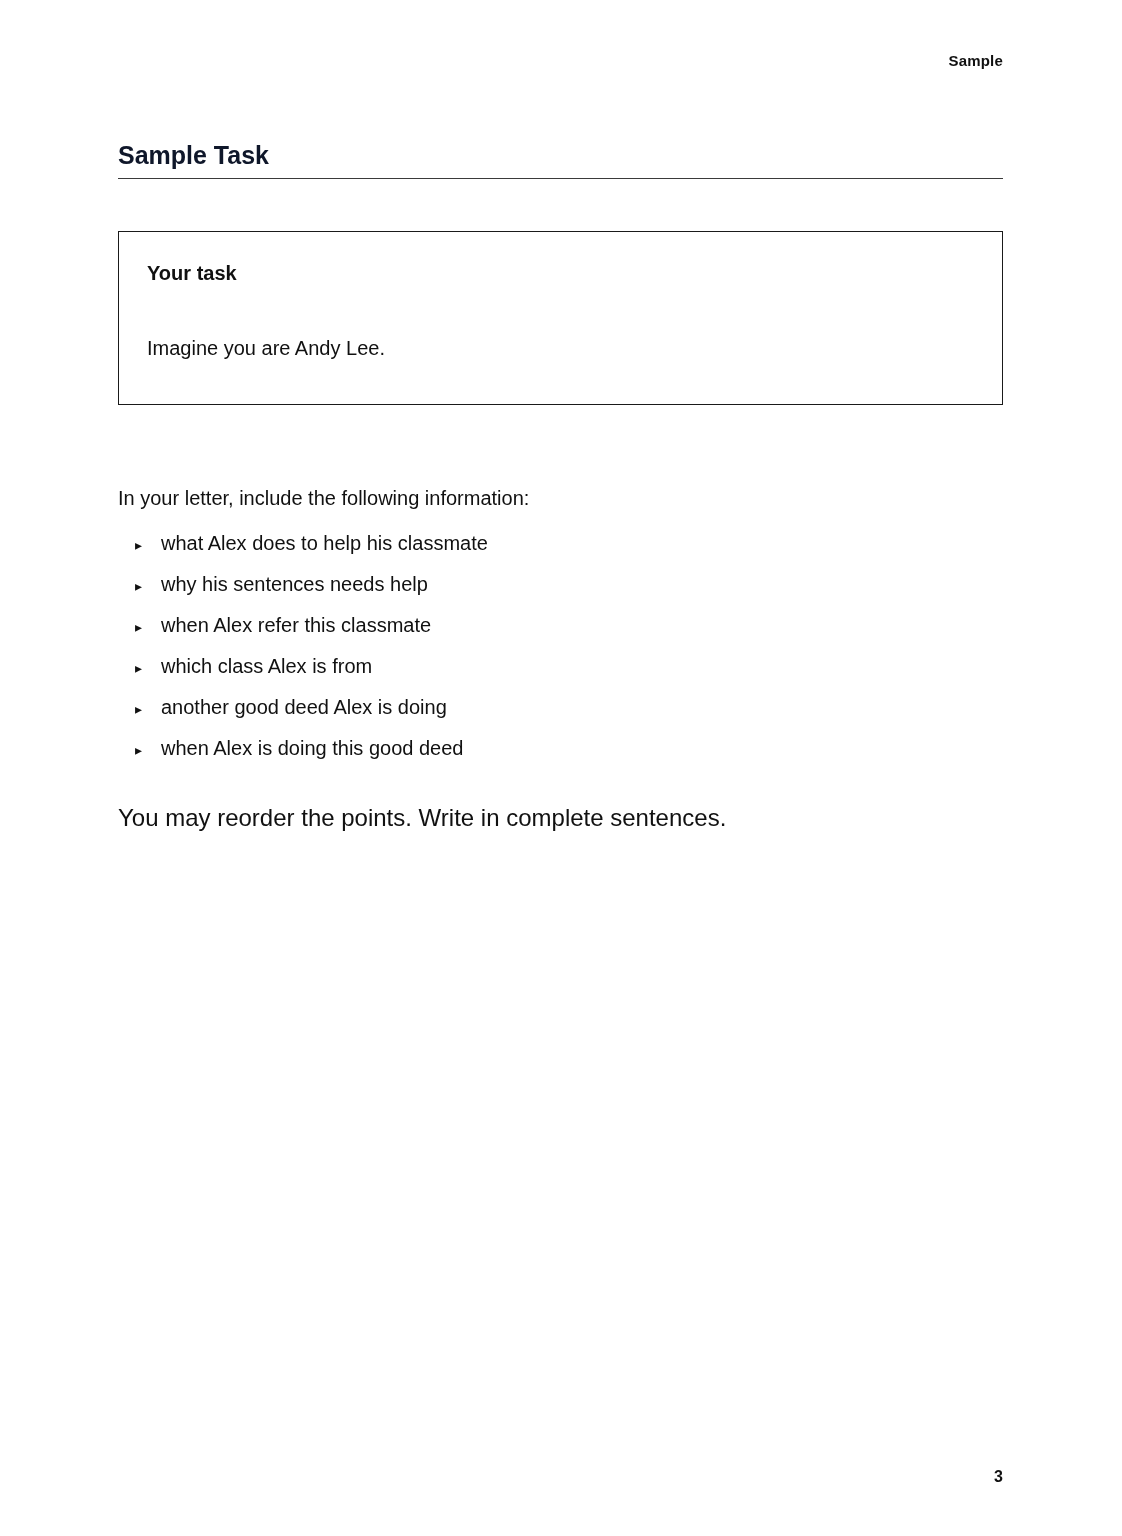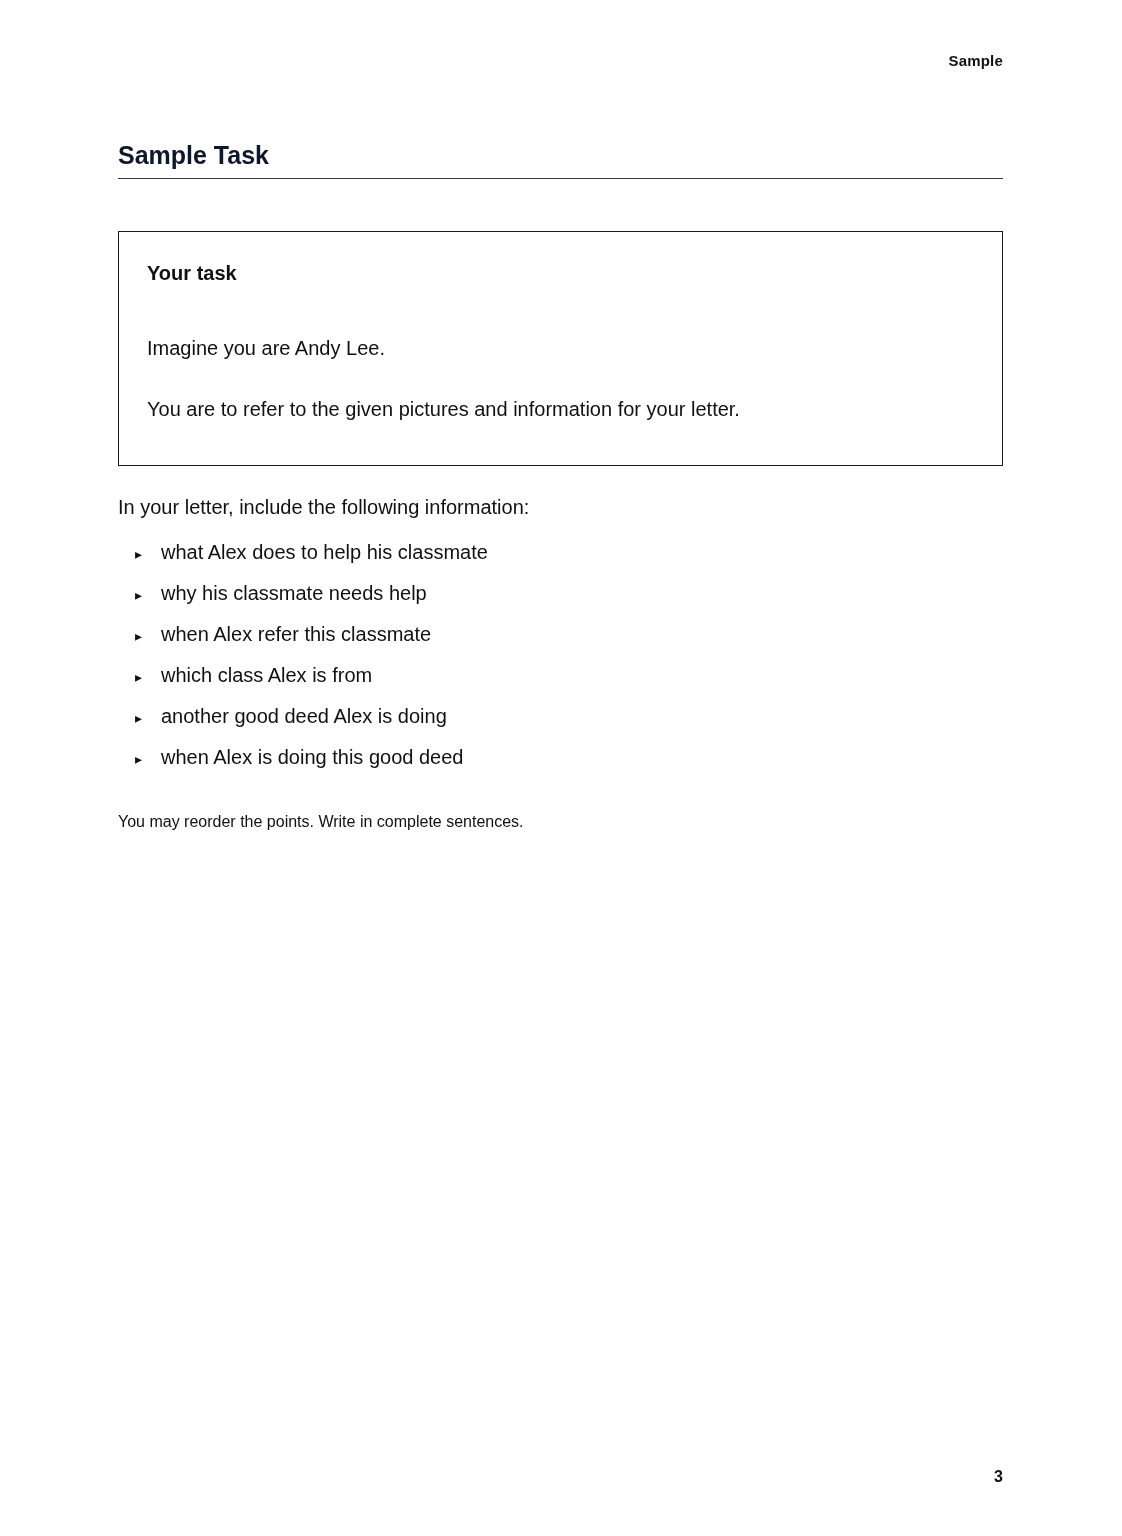--- a/index.html
+++ b/index.html
@@ -44,42 +44,42 @@
     margin-bottom: 50px;
   }
   .task-box p {
     font-size: 20px;
     line-height: 1.35;
     margin-bottom: 34px;
   }
   .task-box p:last-child { margin-bottom: 0; }
   .task-box p.bold { font-weight: bold; }
   .instructions-intro {
-    margin-top: 30px;
+    margin-top: 82px;
     font-size: 20px;
   }
   .list {
     margin-top: 22px;
   }
   .list-item {
     display: flex;
     align-items: baseline;
     font-size: 20px;
     margin-bottom: 18px;
     padding-left: 17px;
   }
   .bullet {
     font-size: 14px;
     width: 26px;
     flex: 0 0 26px;
     color: #111111;
   }
   .instructions-outro {
     margin-top: 44px;
-    font-size: 16px;
+    font-size: 24px;
   }
   .page-number {
     position: absolute;
     right: 119px;
     bottom: 50px;
     font-size: 16px;
     font-weight: bold;
     color: #111111;
   }
 </style>
@@ -88,35 +88,34 @@
 
 <div class="page">
 
   <div class="corner-label">Sample</div>
 
   <div class="page-title">Sample Task</div>
 
   <div class="task-box">
     <div class="box-heading">Your task</div>
     <p>Imagine you are Andy Lee.</p>
-    <p>You are to refer to the given pictures and information for your letter.</p>
   </div>
 
   <div class="instructions-intro">In your letter, include the following information:</div>
 
   <div class="list">
 
     <div class="list-item">
       <span class="bullet">▸</span>
       <span>what Alex does to help his classmate</span>
     </div>
 
     <div class="list-item">
       <span class="bullet">▸</span>
-      <span>why his classmate needs help</span>
+      <span>why his sentences needs help</span>
     </div>
 
     <div class="list-item">
       <span class="bullet">▸</span>
       <span>when Alex refer this classmate</span>
     </div>
 
     <div class="list-item">
       <span class="bullet">▸</span>
       <span>which class Alex is from</span>

